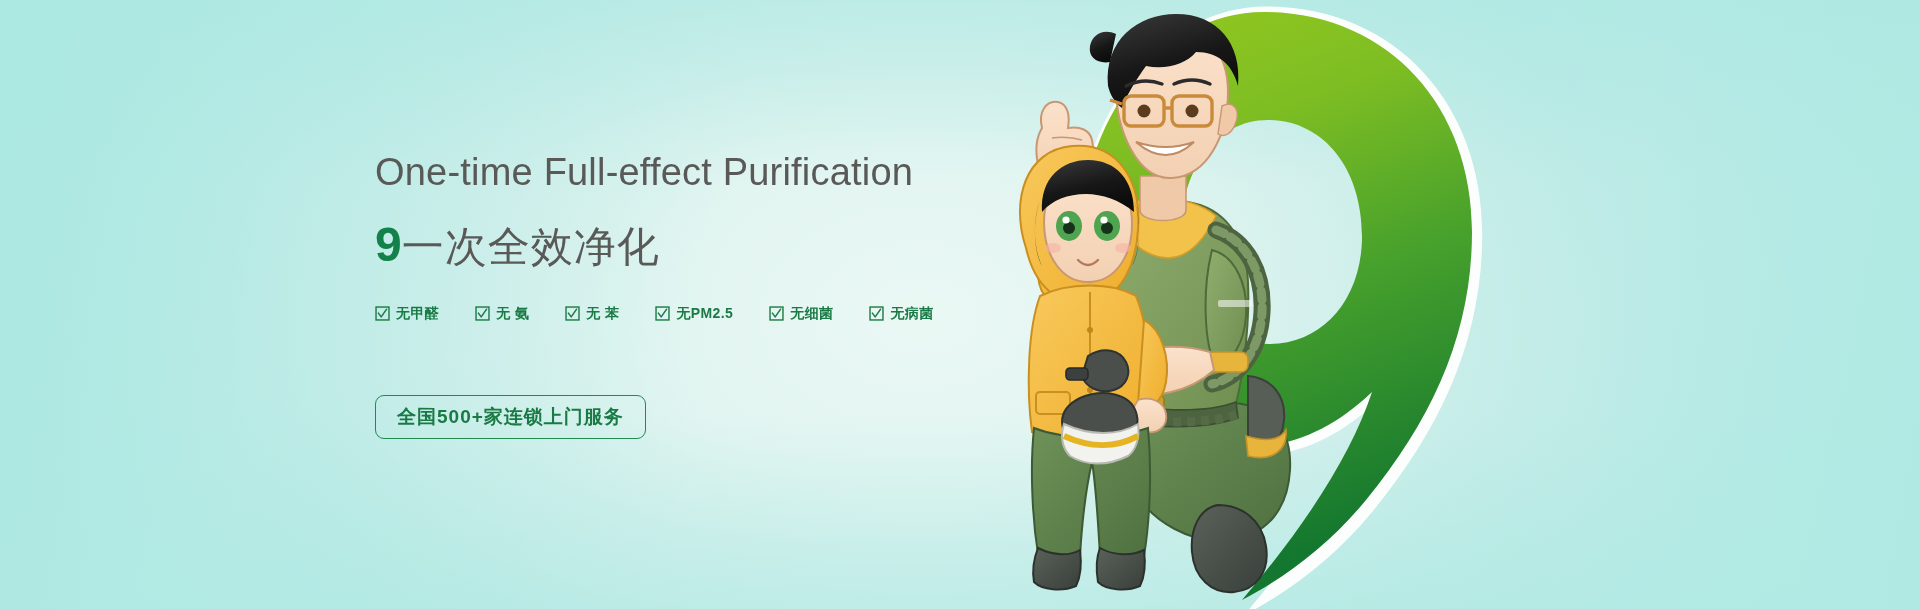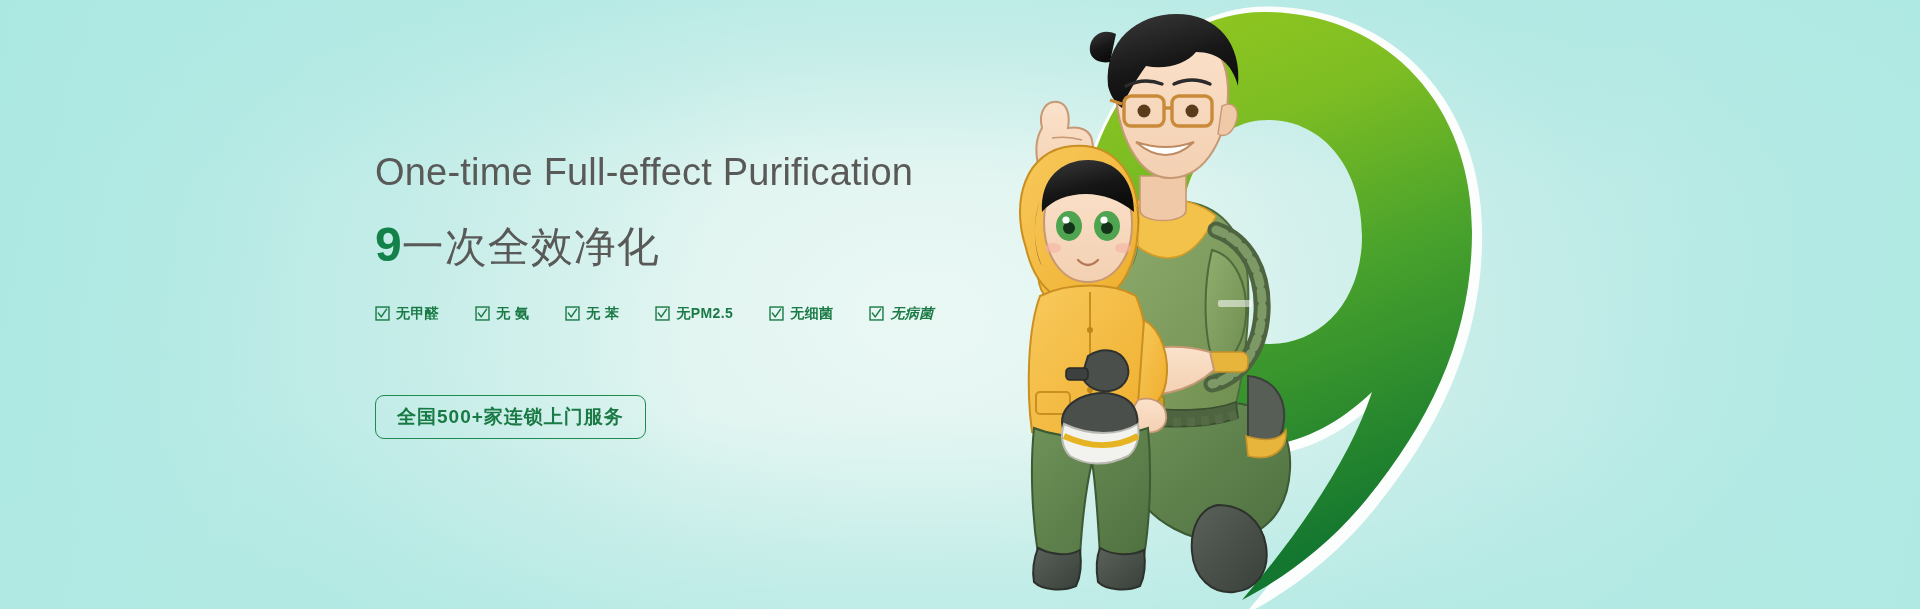--- a/index.html
+++ b/index.html
@@ -43,21 +43,21 @@
   .headline-cn .cn{
     color:#595a58;font-size:42px;font-weight:400;line-height:1;
     letter-spacing:1px;margin-left:1px;
   }
   .headline-cn .gap{display:inline-block;width:22px;}
 
   .badges{
     margin-top:36px;display:flex;align-items:center;white-space:nowrap;
   }
   .badge{display:flex;align-items:center;margin-right:36px;}
-  .badge:last-child{margin-right:0;font-style:italic;}
+  .badge:last-child{margin-right:0;}
   .cbox{width:15px;height:15px;flex:0 0 15px;margin-right:6px;position:relative;}
   .cbox svg{display:block;width:15px;height:15px;}
   .badge-label{
     color:#1a7a45;font-size:14px;font-weight:700;letter-spacing:0.4px;
   }
 
   .cta{
     margin-top:36px;display:inline-flex;align-items:center;justify-content:center;
     height:44px;padding:6px 21px;border:1.6px solid #1f8b4e;border-radius:9px;
     color:#1a7a45;font-size:19px;font-weight:700;letter-spacing:1px;

